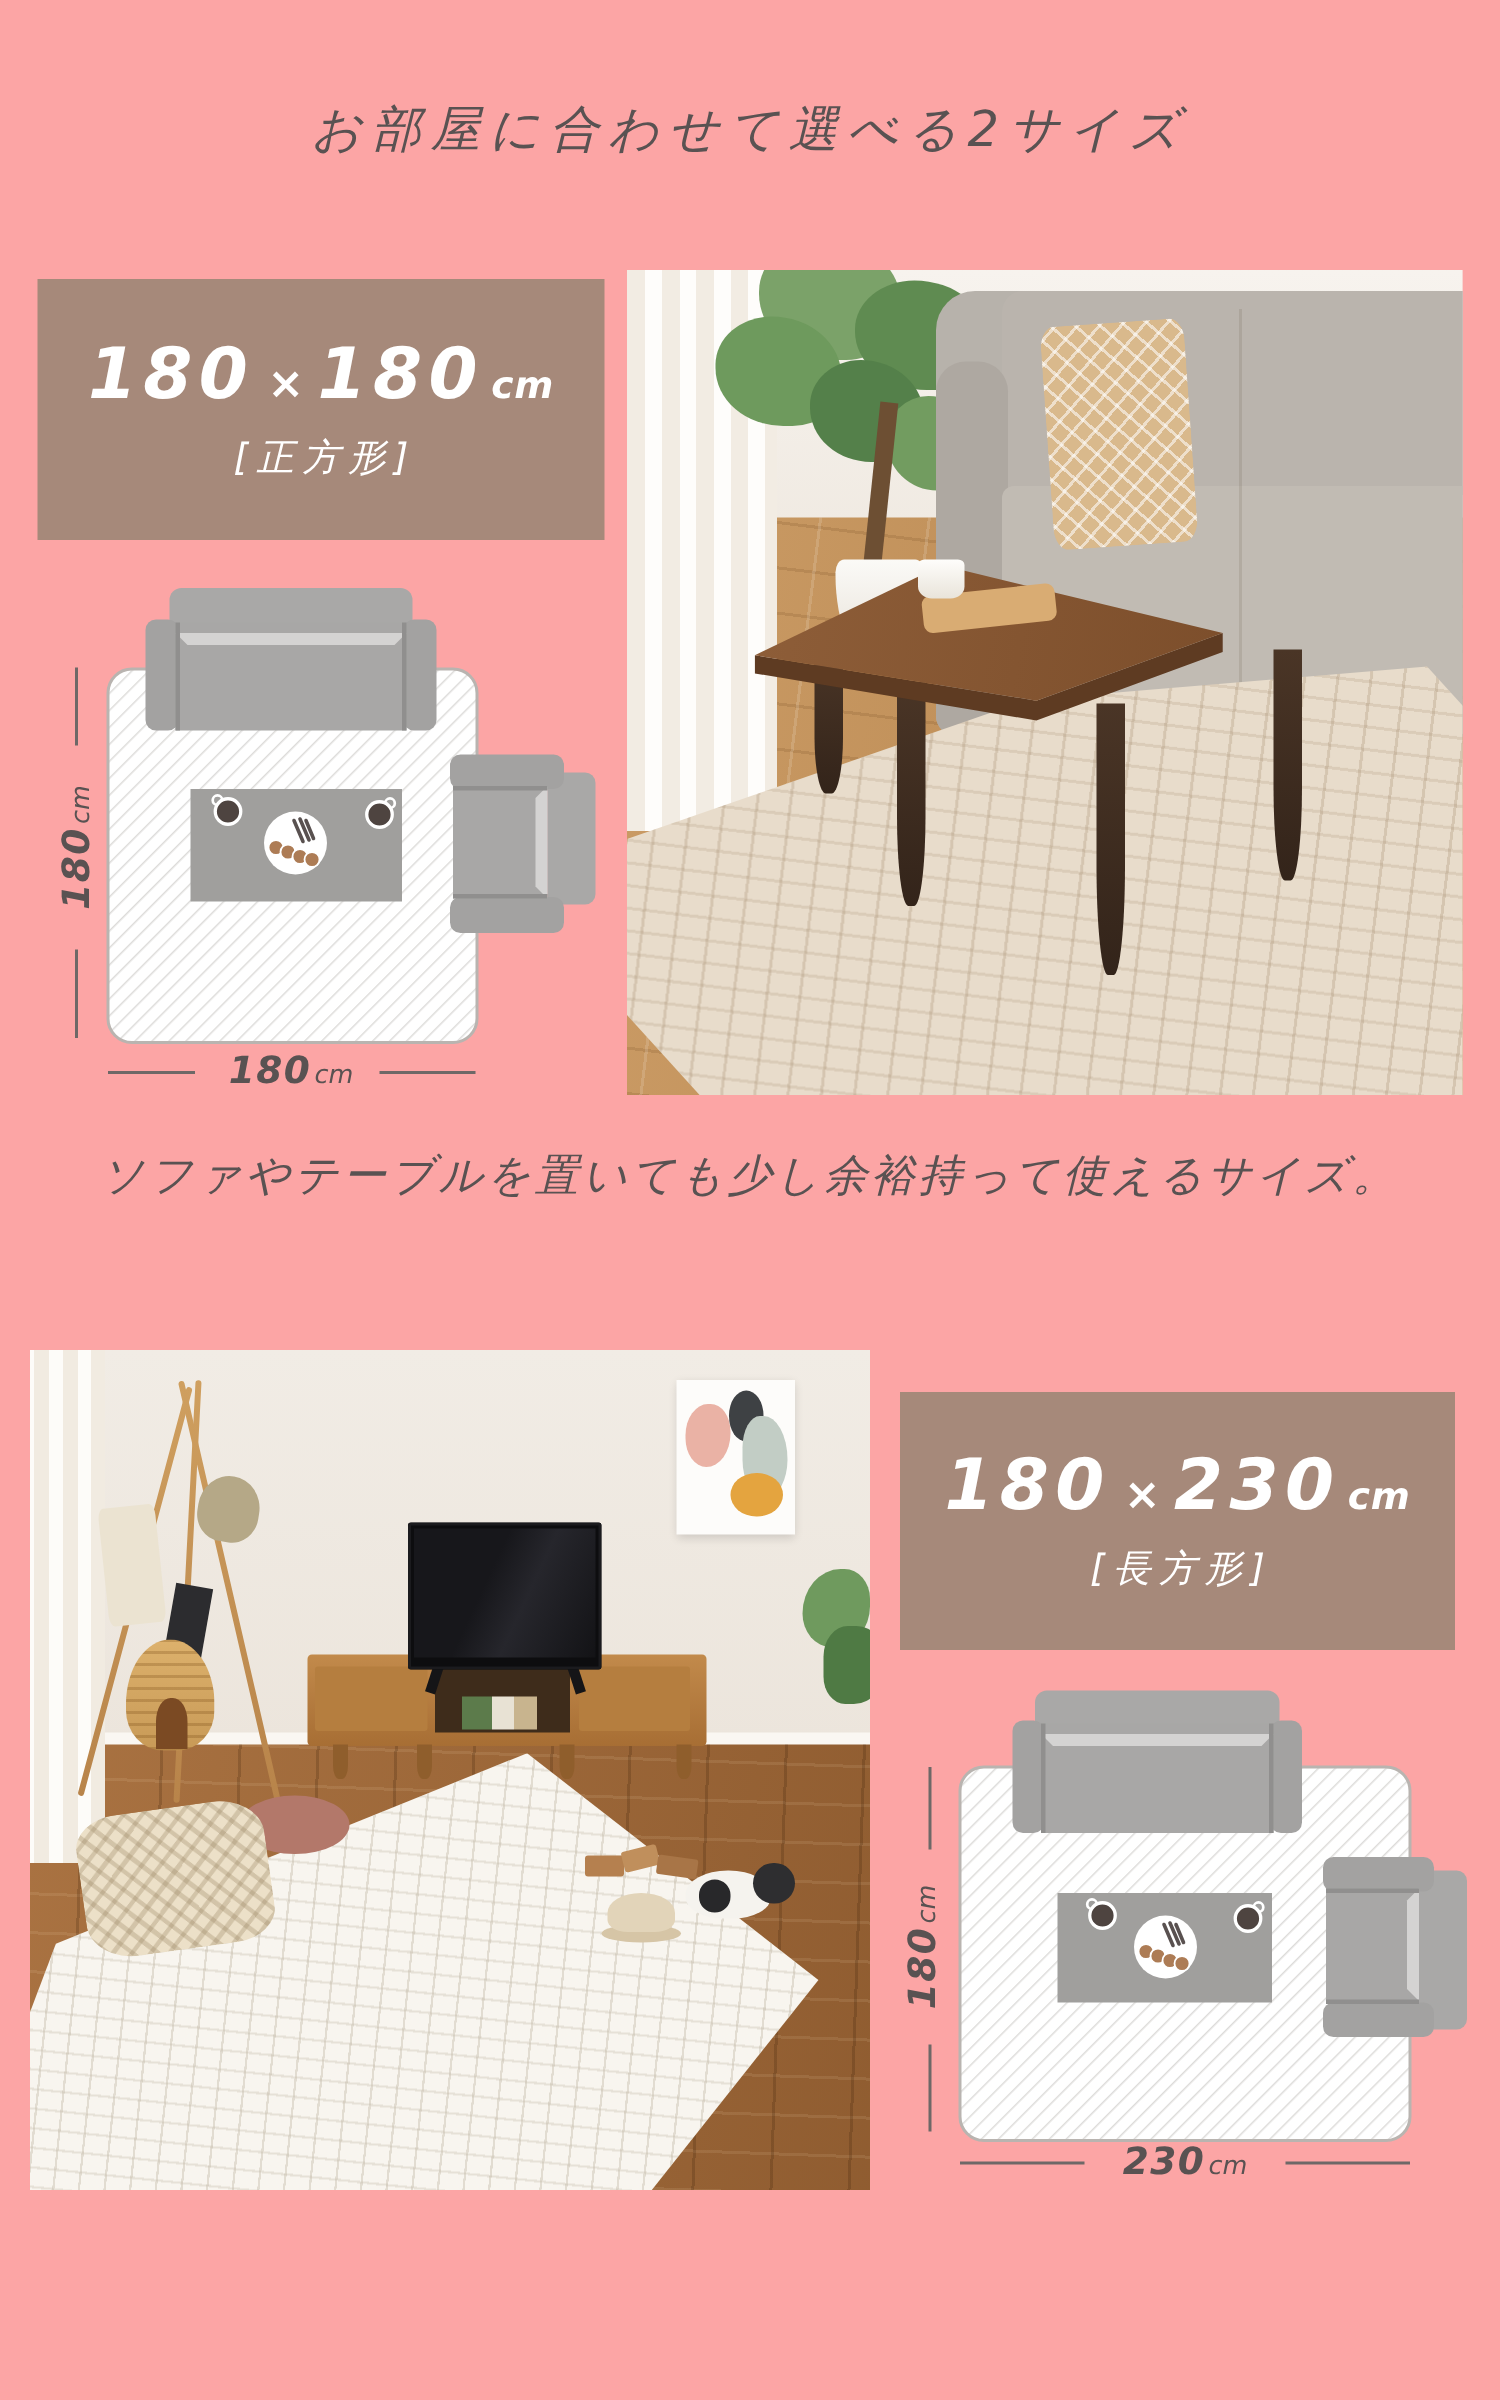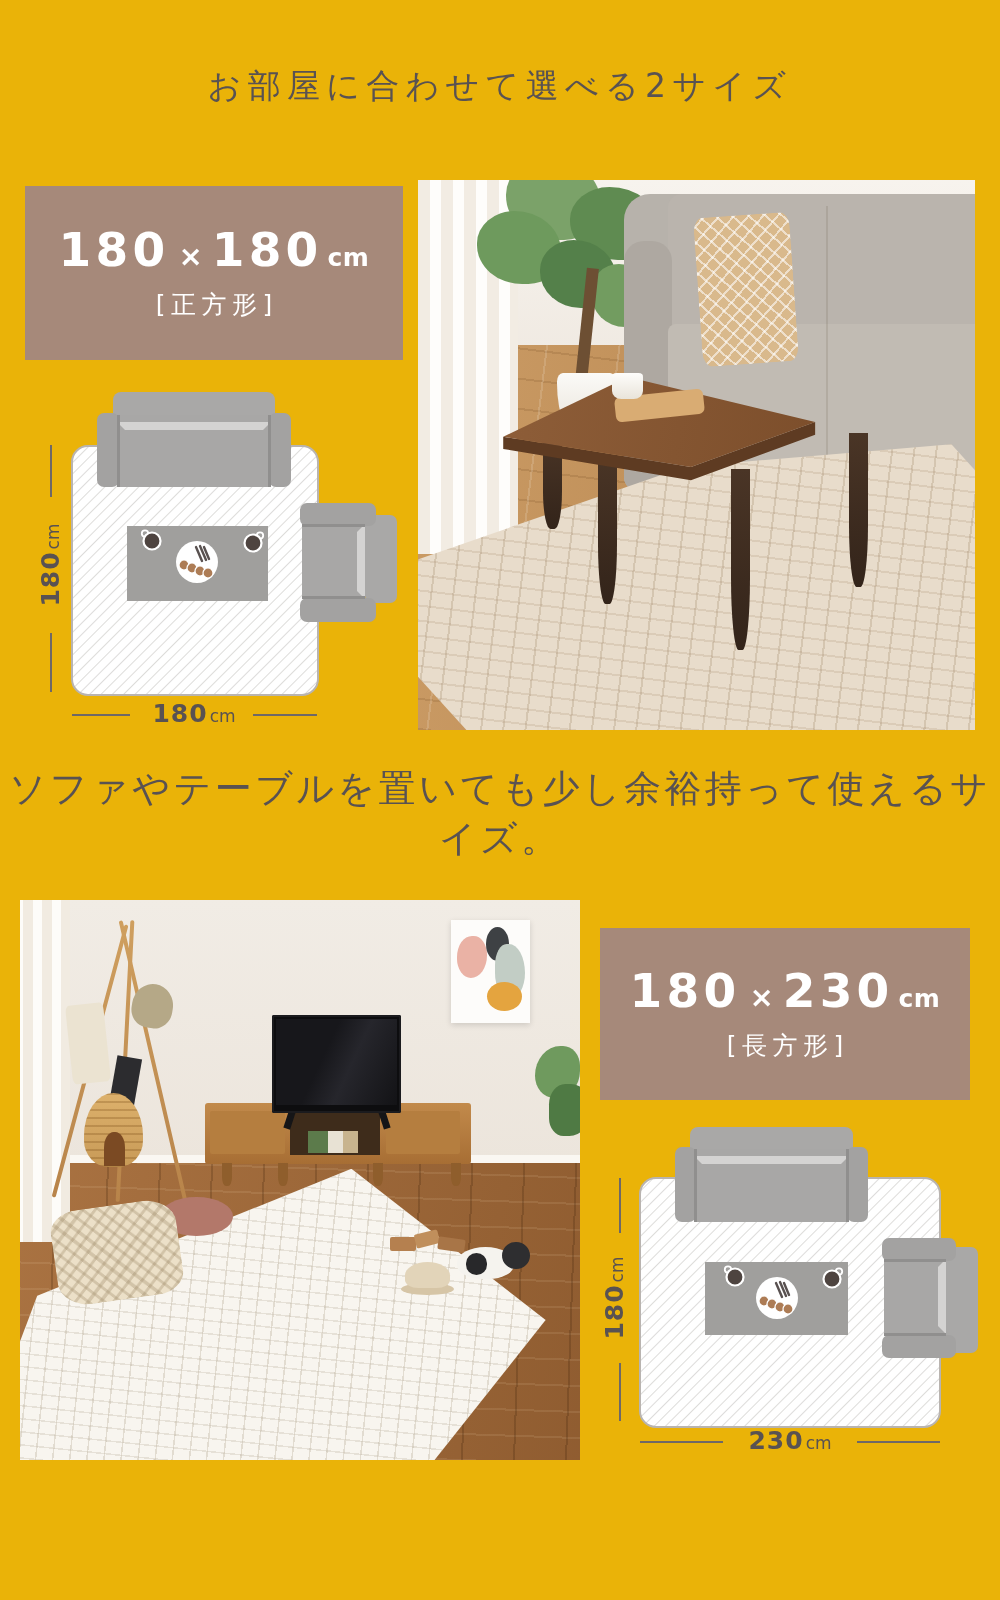--- a/index.html
+++ b/index.html
@@ -1,23 +1,23 @@
 <!DOCTYPE html>
 <html><head>
 <meta charset="utf-8">
 <style>
   html,body{margin:0;padding:0;background:#ffffff;}
-  .canvas{position:relative;width:1000px;height:1600px;background:#eab308;overflow:hidden;
-          font-family:"DejaVu Sans","Liberation Sans",sans-serif;color:#595252;}
+  .canvas{position:relative;width:1000px;height:1600px;background:#fca5a5;overflow:hidden;
+          font-family:"DejaVu Sans","Liberation Sans",sans-serif;color:#595252;font-style:italic;}
 
   
   .page-title{position:absolute;top:64px;left:0;width:1000px;text-align:center;
     font-size:33px;font-weight:500;letter-spacing:0.19em;color:#595252;}
   .caption{position:absolute;left:0;width:1000px;text-align:center;
-    font-size:37px;font-weight:500;letter-spacing:0.09em;color:#595252;}
+    font-size:29px;font-weight:500;letter-spacing:0.09em;color:#595252;}
   .caption-square{top:764px;}
   .caption-rect{top:1497px;}
 
   
   .badge{position:absolute;background:#a6897a;color:#ffffff;
     display:flex;flex-direction:column;align-items:center;justify-content:center;}
   .badge-square{left:25px;top:186px;width:378px;height:174px;}
   .badge-rect{left:600px;top:928px;width:370px;height:172px;}
   .badge-size{display:flex;align-items:baseline;font-weight:bold;line-height:1;}
   .bnum{font-size:47px;letter-spacing:0.09em;}

